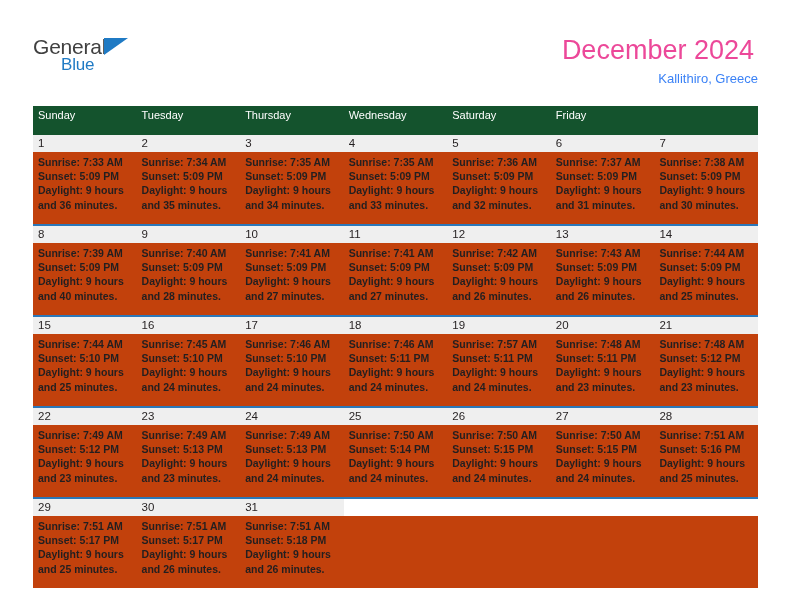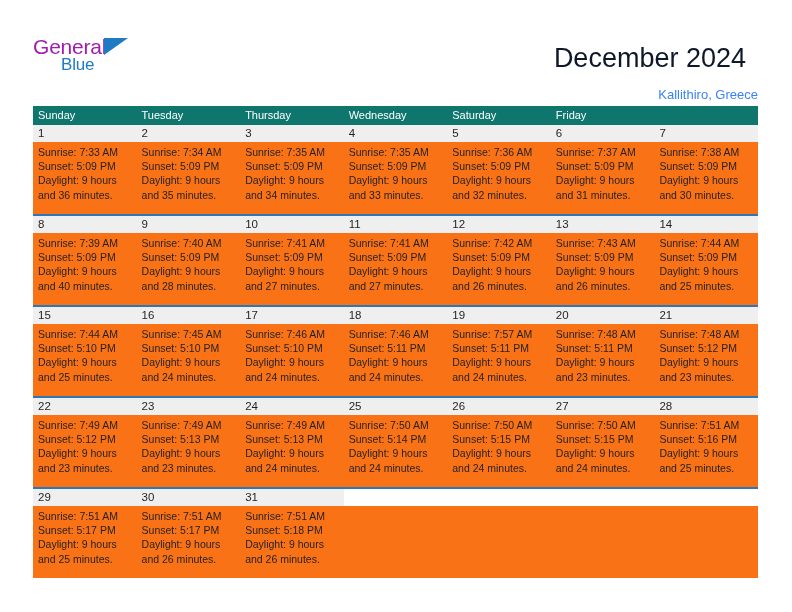--- a/index.html
+++ b/index.html
@@ -36,21 +36,21 @@
     top: 6px;
     width: 200px;
     height: 50px;
   }
   .logo-general {
     position: absolute;
     left: 0;
     top: 0;
     font-size: 21px;
     line-height: 22px;
-    color: #a21caf;
+    color: #404040;
     letter-spacing: -0.2px;
     font-family: "Liberation Sans", sans-serif;
   }
   .logo-tri {
     position: absolute;
     left: 71px;
     top: 2px;
     width: 0;
     height: 0;
     border-left: 24px solid #1f7ac4;
@@ -68,45 +68,45 @@
   }
   .title-block {
     position: absolute;
     right: 0;
     top: 0;
     text-align: right;
   }
   .cal-title {
     font-size: 27px;
     line-height: 32px;
-    color: #0f172a;
+    color: #ec4899;
     font-weight: normal;
-    margin: 12px;
+    margin: 4px;
     letter-spacing: 0px;
     text-align: right;
   }
   .cal-subtitle {
     font-size: 13px;
     line-height: 18px;
     color: #3b82f6;
     margin: 4px 0 0 0;
     font-weight: normal;
   }
 
   
   .calendar {
     position: absolute;
     left: 33px;
     top: 106px;
     width: 725px;
   }
   .dow-row {
     display: flex;
-    background: #0f766e;
-    height: 19px;
+    background: #14532d;
+    height: 29px;
   }
   .dow-cell {
     width: 103.571px;
     box-sizing: border-box;
     padding-left: 5px;
     color: #ffffff;
     font-size: 11px;
     line-height: 19px;
     white-space: nowrap;
     overflow: hidden;
@@ -134,21 +134,22 @@
     font-size: 11.5px;
     line-height: 17px;
     color: #231f20;
   }
   .num-cell.filled {
     background: #efefef;
   }
   .week-details {
     display: flex;
     height: 72px;
-    background: #f97316;
+    background: #c2410c;
+    font-weight: bold;
   }
   .det-cell {
     width: 103.571px;
     box-sizing: border-box;
     padding: 3px 4px 0 5px;
   }
   .det-line {
     font-size: 10.5px;
     line-height: 14.2px;
     color: #231f20;

